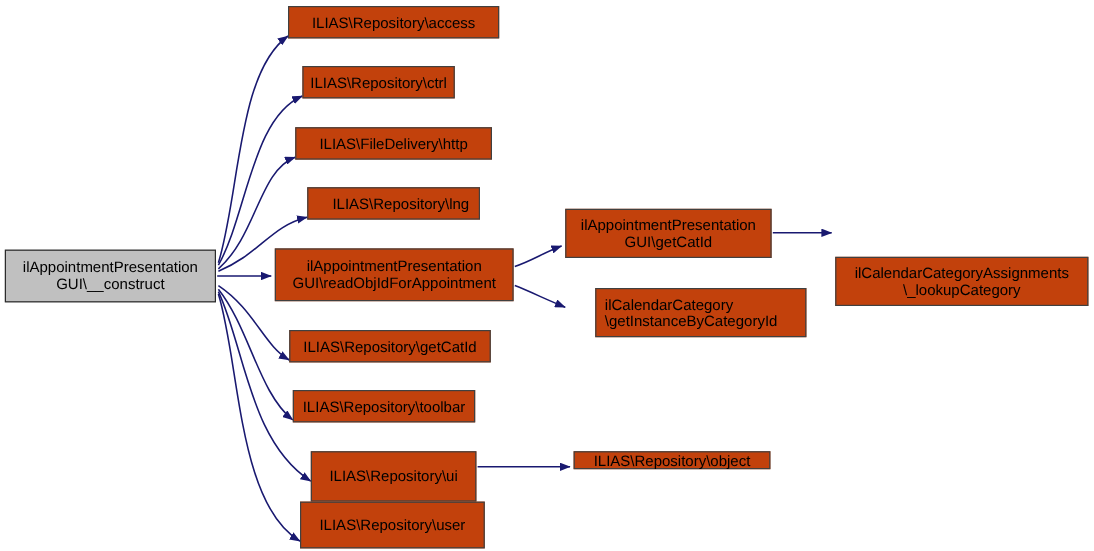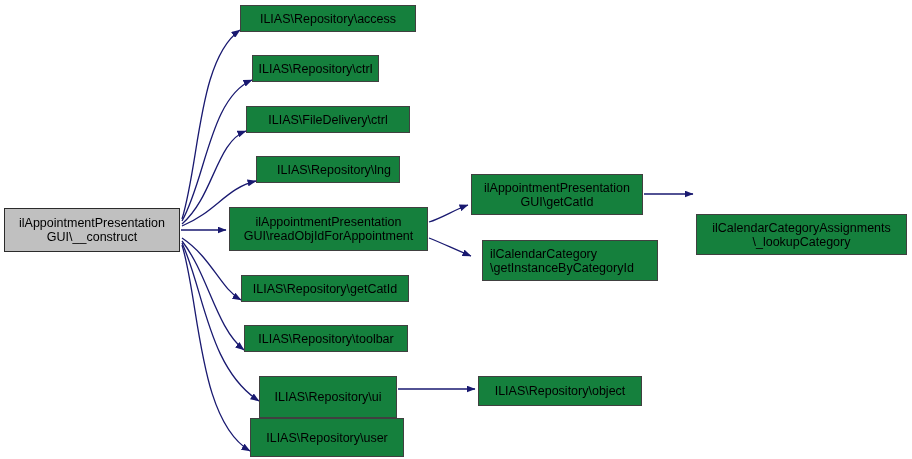--- a/index.html
+++ b/index.html
@@ -20,21 +20,21 @@
     left: 0;
     top: 0;
     width: 912px;
     height: 459px;
     pointer-events: none;
   }
   .node {
     position: absolute;
     box-sizing: border-box;
     border: 1px solid #404040;
-    background: #15803d;
+    background: #c2410c;
     display: flex;
     align-items: center;
     justify-content: center;
     text-align: center;
     font-size: 12.5px;
     line-height: 14px;
     color: #000000;
     white-space: pre-line;
     padding: 0 4px;
   }
@@ -78,30 +78,30 @@
         <path d="M 644,194 L 693,194" fill="none" stroke="#191970" stroke-width="1.3" marker-end="url(#arrowhead)"></path>
         <path d="M 398,389 L 475,389" fill="none" stroke="#191970" stroke-width="1.3" marker-end="url(#arrowhead)"></path>
       </g>
   </svg>
 
   <div id="nodes-group">
       <div class="node root" style="left: 4px; top: 208px; width: 176px; height: 44px;"><span class="node-label">ilAppointmentPresentation
 GUI\__construct</span></div>
       <div class="node" style="left: 240px; top: 5px; width: 176px; height: 27px;"><span class="node-label">ILIAS\Repository\access</span></div>
       <div class="node" style="left: 252px; top: 55px; width: 127px; height: 27px;"><span class="node-label">ILIAS\Repository\ctrl</span></div>
-      <div class="node" style="left: 246px; top: 106px; width: 164px; height: 27px;"><span class="node-label">ILIAS\FileDelivery\ctrl</span></div>
+      <div class="node" style="left: 246px; top: 106px; width: 164px; height: 27px;"><span class="node-label">ILIAS\FileDelivery\http</span></div>
       <div class="node" style="left: 256px; top: 156px; width: 144px; height: 27px; padding-left: 16px;"><span class="node-label">ILIAS\Repository\lng</span></div>
       <div class="node" style="left: 229px; top: 207px; width: 199px; height: 44px;"><span class="node-label">ilAppointmentPresentation
 GUI\readObjIdForAppointment</span></div>
       <div class="node" style="left: 241px; top: 275px; width: 168px; height: 27px;"><span class="node-label">ILIAS\Repository\getCatId</span></div>
-      <div class="node" style="left: 244px; top: 325px; width: 164px; height: 27px;"><span class="node-label">ILIAS\Repository\toolbar</span></div>
+      <div class="node" style="left: 244px; top: 325px; width: 152px; height: 27px;"><span class="node-label">ILIAS\Repository\toolbar</span></div>
       <div class="node" style="left: 259px; top: 376px; width: 138px; height: 42px;"><span class="node-label">ILIAS\Repository\ui</span></div>
       <div class="node" style="left: 250px; top: 418px; width: 154px; height: 39px;"><span class="node-label">ILIAS\Repository\user</span></div>
       <div class="node" style="left: 471px; top: 174px; width: 172px; height: 41px;"><span class="node-label">ilAppointmentPresentation
 GUI\getCatId</span></div>
-      <div class="node leftalign" style="left: 482px; top: 240px; width: 176px; height: 41px;"><span class="node-label">ilCalendarCategory
+      <div class="node leftalign" style="left: 496px; top: 240px; width: 176px; height: 41px;"><span class="node-label">ilCalendarCategory
 \getInstanceByCategoryId</span></div>
       <div class="node" style="left: 696px; top: 174px; width: 211px; height: 41px; margin-top: 40px;"><span class="node-label">ilCalendarCategoryAssignments
 \_lookupCategory</span></div>
-      <div class="node" style="left: 478px; top: 376px; width: 164px; height: 30px; text-align: center;"><span class="node-label">ILIAS\Repository\object</span></div>
+      <div class="node" style="left: 478px; top: 376px; width: 164px; height: 15px; text-align: center;"><span class="node-label">ILIAS\Repository\object</span></div>
     </div>
 
 </div>
 
 </body></html>

